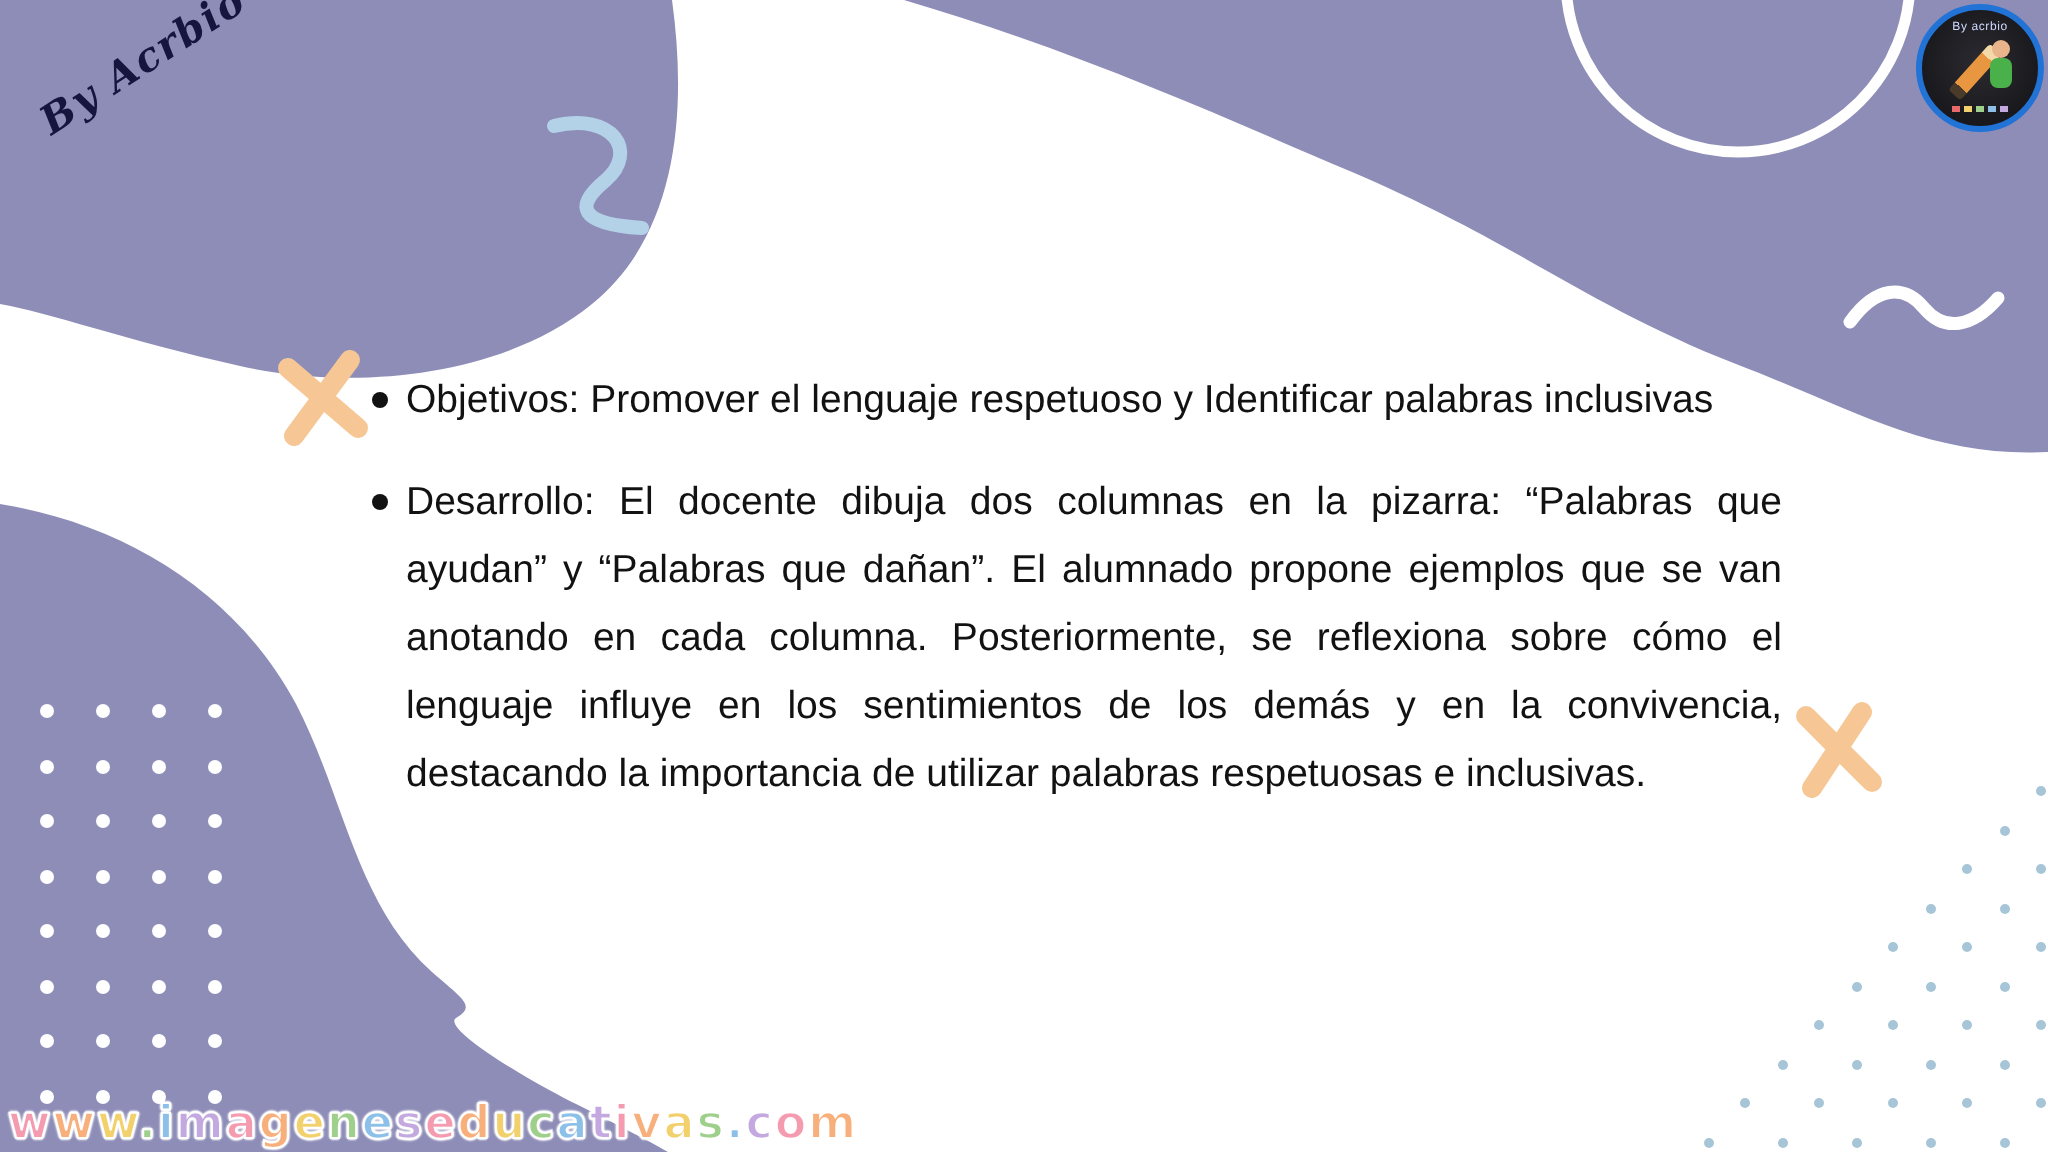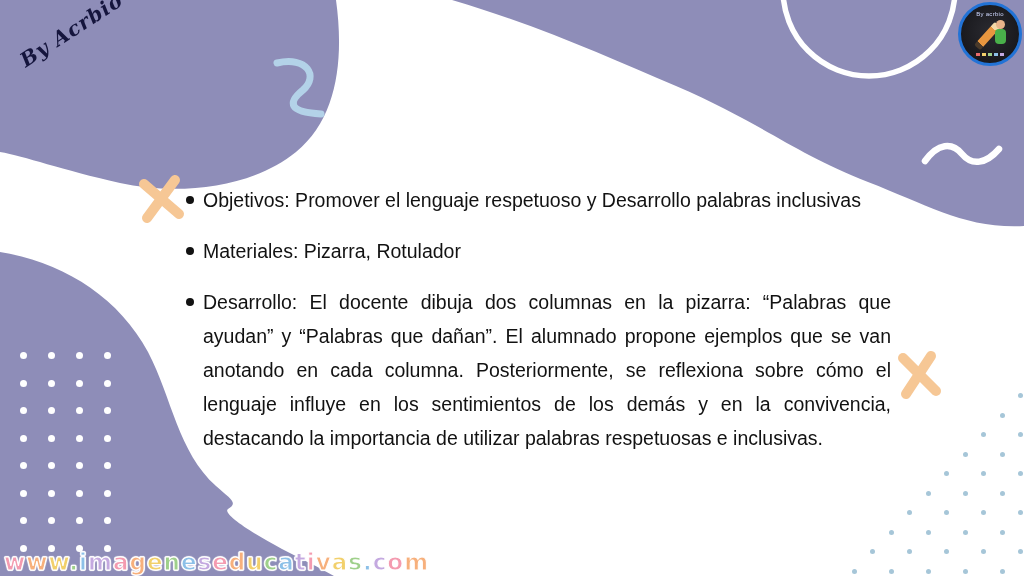--- a/index.html
+++ b/index.html
@@ -142,25 +142,21 @@
       <span class="bdot" style="left: 962.5px; top: 568.5px; background: rgb(166, 198, 216);"></span>
       <span class="bdot" style="left: 999.5px; top: 568.5px; background: rgb(166, 198, 216);"></span>
     </div>
 
   <div class="signature">By Acrbio</div>
 
 
   <div class="bullets">
     <div class="bullet-item">
       <span class="bullet-dot"></span>
-      <p>Objetivos: Promover el lenguaje respetuoso y Desarrollo palabras inclusivas</p>
-    </div>
-    <div class="bullet-item">
-      <span class="bullet-dot"></span>
-      <p>Materiales: Pizarra, Rotulador</p>
+      <p>Objetivos: Promover el lenguaje respetuoso y Identificar palabras inclusivas</p>
     </div>
     <div class="bullet-item">
       <span class="bullet-dot"></span>
       <p>Desarrollo: El docente dibuja dos columnas en la pizarra: “Palabras que ayudan” y “Palabras que dañan”. El alumnado propone ejemplos que se van anotando en cada columna. Posteriormente, se reflexiona sobre cómo el lenguaje influye en los sentimientos de los demás y en la convivencia, destacando la importancia de utilizar palabras respetuosas e inclusivas.</p>
     </div>
   </div>
 
   <div class="logo">
     <div class="logo-label">By acrbio</div>
     <div class="logo-pencil"></div>

